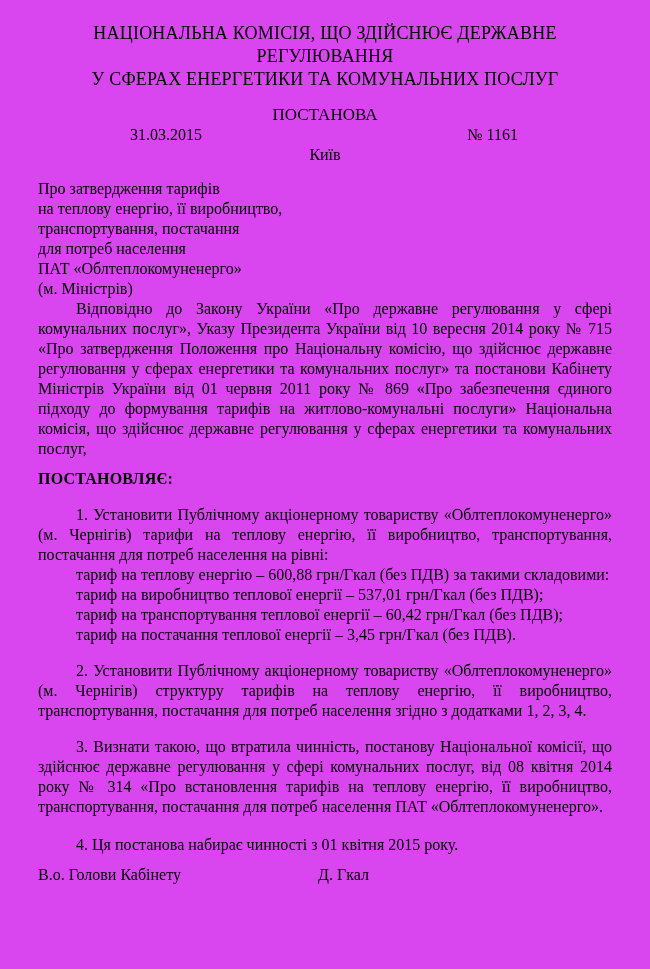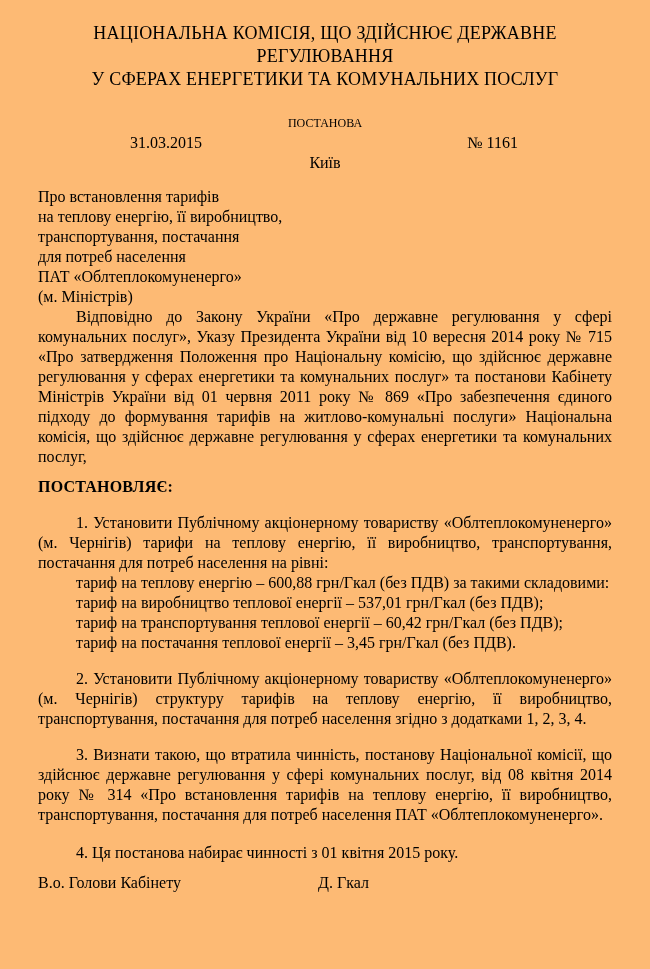--- a/index.html
+++ b/index.html
@@ -3,36 +3,36 @@
 <meta charset="utf-8">
 <style>
   html, body { margin: 0; padding: 0; background: #ffffff; }
   .page {
     position: relative;
     width: 650px;
     height: 969px;
     box-sizing: border-box;
     padding: 22px 38px 24px 38px;
     overflow: hidden;
-    background: #fdba74;
+    background: #d946ef;
     color: #000000;
     font-family: "Liberation Serif", "DejaVu Serif", serif;
     font-size: 16px;
     line-height: 20px;
   }
   .org-name {
     text-align: center;
     font-size: 18px;
     line-height: 23px;
     letter-spacing: 0.2px;
   }
   .doc-type {
-    margin-top: 22px;
+    margin-top: 14px;
     text-align: center;
-    font-size: 12px;
+    font-size: 17px;
     line-height: 20px;
   }
   .date-row {
     display: flex;
     justify-content: space-between;
     padding: 0 94px 0 92px;
     line-height: 20px;
   }
   .city { text-align: center; line-height: 20px; }
   .subject-block { margin-top: 14px; }
@@ -78,21 +78,21 @@
   <div class="doc-type">ПОСТАНОВА</div>
 
   <div class="date-row">
     <span>31.03.2015</span>
     <span>№ 1161</span>
   </div>
 
   <div class="city">Київ</div>
 
   <div class="subject-block">
-    <div class="subject-line">Про встановлення тарифів</div>
+    <div class="subject-line">Про затвердження тарифів</div>
     <div class="subject-line">на теплову енергію, її виробництво,</div>
     <div class="subject-line">транспортування, постачання</div>
     <div class="subject-line">для потреб населення</div>
     <div class="subject-line">ПАТ «Облтеплокомуненерго»</div>
     <div class="subject-line">(м. Міністрів)</div>
   </div>
 
   <p class="para preamble">Відповідно до Закону України «Про державне регулювання у сфері комунальних послуг», Указу Президента України від 10 вересня 2014 року № 715 «Про затвердження Положення про Національну комісію, що здійснює державне регулювання у сферах енергетики та комунальних послуг» та постанови Кабінету Міністрів України від 01 червня 2011 року № 869 «Про забезпечення єдиного підходу до формування тарифів на житлово-комунальні послуги» Національна комісія, що здійснює державне регулювання у сферах енергетики та комунальних послуг,</p>
 
   <div class="resolves-heading">ПОСТАНОВЛЯЄ:</div>

